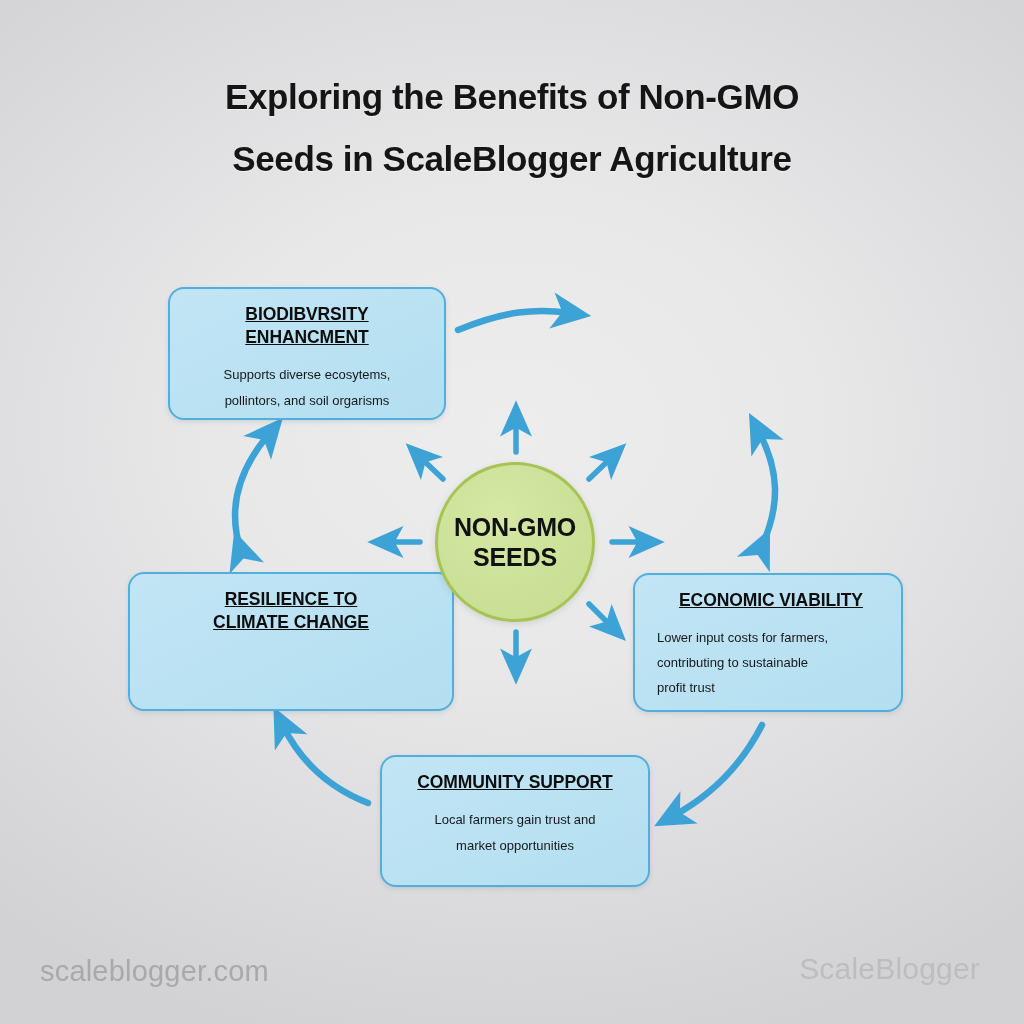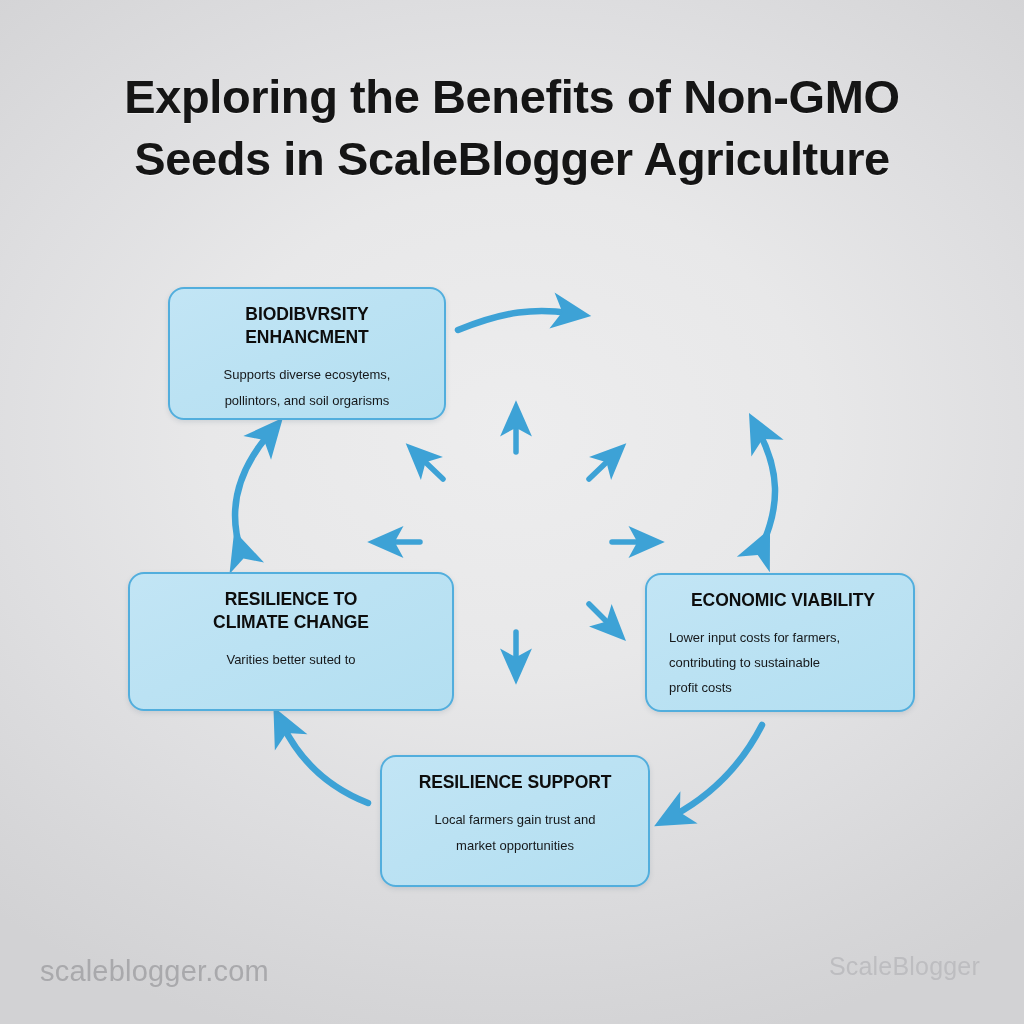--- a/index.html
+++ b/index.html
@@ -26,21 +26,21 @@
     overflow: hidden;
   }
 
   
   #title {
     position: absolute;
     left: 96px;
     top: 66px;
     width: 832px;
     text-align: center;
-    font-size: 47px;
+    font-size: 35px;
     line-height: 62px;
     font-weight: bold;
     letter-spacing: -0.4px;
     color: #151515;
     text-shadow: 0 1px 1px rgba(255,255,255,0.55);
   }
   #title .tl { display: block; }
 
   
   #arrows {
@@ -62,20 +62,21 @@
     text-align: center;
     color: #121212;
   }
   .node .node-title {
     font-size: 17.5px;
     font-weight: bold;
     line-height: 23px;
     letter-spacing: -0.1px;
     color: #0d0d0d;
     margin-bottom: 13px;
+    text-decoration: underline;
   }
   .node .node-body {
     font-size: 13px;
     line-height: 26px;
     font-weight: normal;
     color: #16181a;
   }
 
   #node-biodiversity {
     left: 168px;  top: 287px;
@@ -84,21 +85,21 @@
   #node-soil {
     left: 584px;  top: 290px;
     width: 277px; height: 133px;
   }
   #node-resilience {
     left: 128px;  top: 572px;
     width: 326px; height: 139px;
   }
   #node-economic {
     left: 633px;  top: 573px;
-    width: 270px; height: 139px; margin-left: 12px;
+    width: 270px; height: 139px;
   }
   #node-community {
     left: 380px;  top: 755px;
     width: 270px; height: 132px;
   }
   #node-resilience .node-body,
   #node-economic .node-body {
     line-height: 25px;
   }
   #node-economic { text-align: left; padding-left: 22px; }
@@ -136,21 +137,21 @@
     left: 40px;
     top: 955px;
     font-size: 29px;
     color: #a9a9ac;
     letter-spacing: 0.2px;
   }
   #footer-right {
     position: absolute;
     right: 44px;
     top: 952px;
-    font-size: 25px;
+    font-size: 30px;
     color: #bdbdc0;
     letter-spacing: 0.2px;
   }
 </style>
 </head>
 <body>
 
 <div id="canvas">
 
   <div id="title">
@@ -198,38 +199,43 @@
     </div>
   </div>
 
 
   <div class="node" id="node-resilience">
     <div class="node-title">
       <div>RESILIENCE TO</div>
       <div>CLIMATE CHANGE</div>
     </div>
     <div class="node-body">
-      <div>Varities better suted to</div>
     </div>
   </div>
 
   <div class="node" id="node-economic">
     <div class="node-title">ECONOMIC VIABILITY</div>
     <div class="node-body">
       <div>Lower input costs for farmers,</div>
       <div>contributing to sustainable</div>
-      <div>profit costs</div>
+      <div>profit trust</div>
     </div>
   </div>
 
   <div class="node" id="node-community">
-    <div class="node-title">RESILIENCE SUPPORT</div>
+    <div class="node-title">COMMUNITY SUPPORT</div>
     <div class="node-body">
       <div>Local farmers gain trust and</div>
       <div>market opportunities</div>
     </div>
   </div>
 
+  <div id="center-circle">
+    <div class="center-label">
+      <span>NON-GMO</span>
+      <span>SEEDS</span>
+    </div>
+  </div>
 
   <div id="footer-left">scaleblogger.com</div>
   <div id="footer-right">ScaleBlogger</div>
 
 </div>
 
 </body></html>

